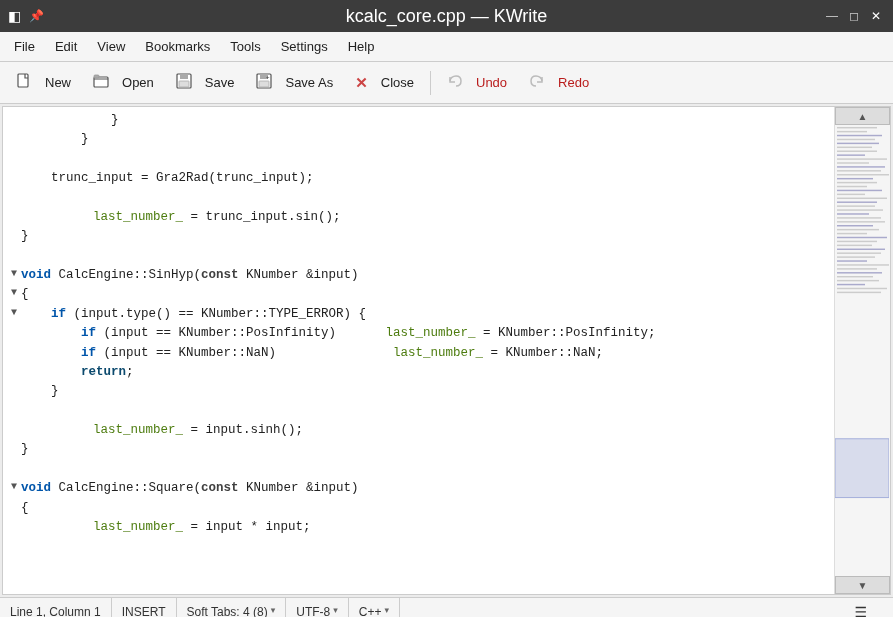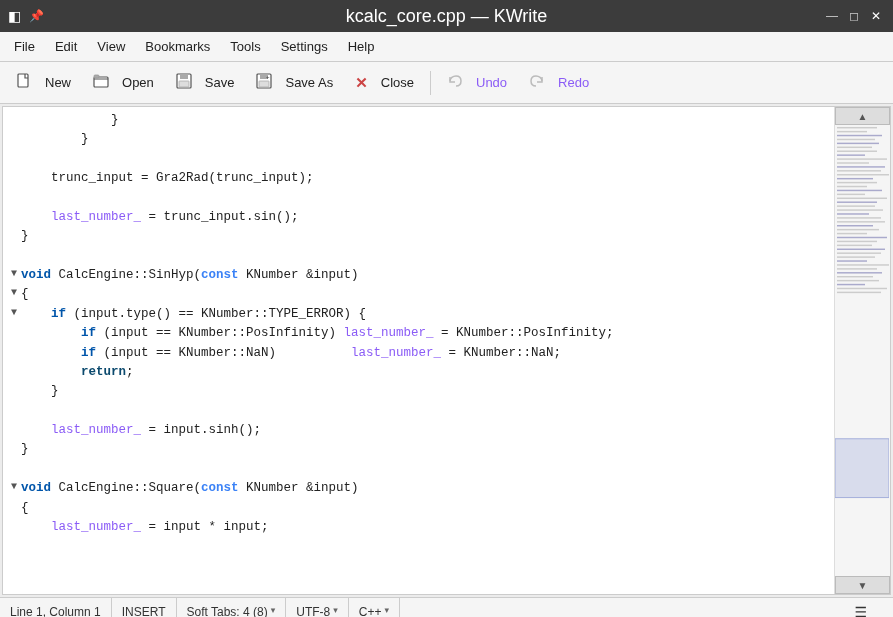--- a/index.html
+++ b/index.html
@@ -96,21 +96,21 @@
       font-size: 14px;
       color: #444;
     }
     .toolbar-separator {
       width: 1px;
       height: 24px;
       background: #ccc;
       margin: 0 4px;
     }
     .toolbar-btn.disabled {
-      color: #8b5cf6;
+      color: #b91c1c;
       cursor: default;
     }
     .toolbar-btn.disabled .btn-icon { color: #bbb; }
 
     
     #editor-container {
       display: flex;
       height: calc(617px - 32px - 26px - 42px - 28px);
       background: #fff;
       border: 1px solid #ccc;
@@ -153,24 +153,24 @@
       user-select: none;
       display: inline-flex;
       align-items: center;
       justify-content: center;
     }
 
     .line-content {
       flex: 1;
     }
     .kw-void { color: #0055aa; font-weight: bold; }
-    .kw-const { color: #3b82f6; font-weight: bold; }
+    .kw-const { color: #404040; font-weight: bold; }
     .kw-if { color: #0055aa; font-weight: bold; }
     .kw-return { color: #0c4a6e; font-weight: bold; }
-    .var { color: #8b5cf6; }
+    .var { color: #4d7c0f; margin-left: 42px; }
     .indent { display: inline-block; }
 
     
     #minimap {
       width: 56px;
       background: #f5f5f5;
       border-left: 1px solid #ddd;
       position: relative;
       overflow: hidden;
     }

